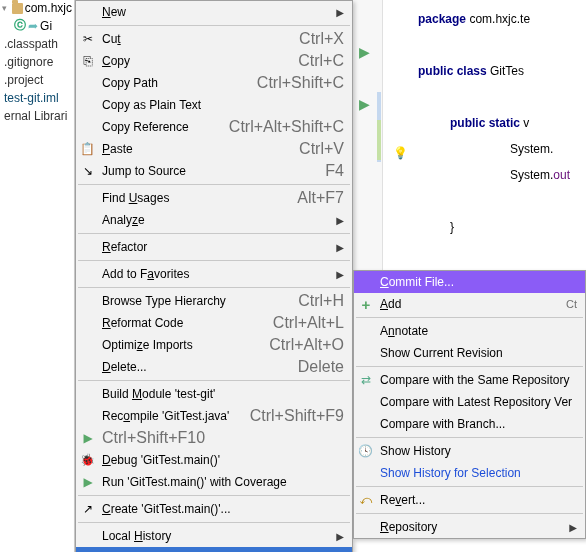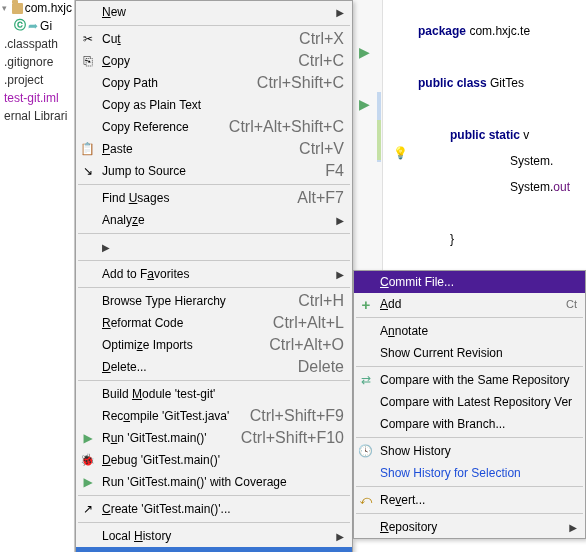--- a/index.html
+++ b/index.html
@@ -1,50 +1,50 @@
 <!DOCTYPE html>
 <html><head>
 <meta charset="utf-8">
 <style>
 * { margin: 0; padding: 0; box-sizing: border-box; font-family: "Segoe UI", Arial, sans-serif; font-size: 12px; }
 body { background: #fff; width: 586px; height: 552px; overflow: hidden; position: relative; }
 
 .project-panel { position: absolute; left: 0; top: 0; width: 75px; height: 552px; background: #fff; border-right: 1px solid #ccc; }
 .project-panel .item { display: flex; align-items: center; gap: 3px; padding: 2px 4px; color: #333; white-space: nowrap; text-align: right; }
-.project-panel .item.orange { color: #a21caf; }
+.project-panel .item.orange { color: #0c4a6e; }
 .project-panel .folder-row { display: flex; align-items: center; gap: 2px; padding: 1px 2px; }
 .project-panel .tree-arrow { color: #888; font-size: 9px; width: 10px; }
 
 .editor { position: absolute; left: 353px; top: 0; right: 0; height: 270px; background: #fff; }
 .editor .gutter { position: absolute; left: 0; top: 0; width: 30px; height: 100%; background: #f7f7f7; border-right: 1px solid #e0e0e0; }
 .editor .gutter .run-arrow { position: absolute; left: 6px; top: 44px; color: #59a869; font-size: 14px; }
 .editor .gutter .run-arrow2 { position: absolute; left: 6px; top: 96px; color: #59a869; font-size: 14px; }
 .editor .gutter .bar-blue { position: absolute; left: 24px; top: 92px; width: 4px; height: 70px; background: #c5d8ef; }
 .editor .gutter .bar-green { position: absolute; left: 24px; top: 120px; width: 4px; height: 40px; background: #c5e1a5; }
-.editor .code { position: absolute; left: 65px; top: 18px; font-family: "Consolas", monospace; font-size: 13px; line-height: 26px; }
+.editor .code { position: absolute; left: 65px; top: 6px; font-family: "Consolas", monospace; font-size: 13px; line-height: 26px; }
 .kw { color: #000080; font-weight: bold; }
 .plain { color: #000; }
 .ident { color: #660e7a; }
 
 .context-menu { position: absolute; left: 75px; top: 0; width: 278px; background: #f2f2f2; border: 1px solid #a0a0a0; box-shadow: 2px 2px 4px rgba(0,0,0,0.2); }
 .context-menu .row { display: flex; align-items: center; height: 22px; padding: 0 8px 0 26px; position: relative; color: #000; }
 .context-menu .row .icon { position: absolute; left: 4px; width: 16px; text-align: center; font-size: 12px; }
 .context-menu .row .label { flex: 1; }
 .context-menu .row .shortcut { color: #707070; font-size: 16px; text-align: center; }
 .context-menu .row .arrow { color: #404040; font-size: 10px; }
 .context-menu .row.highlight { background: #3874d1; color: #fff; }
 .context-menu .sep { height: 1px; background: #c8c8c8; margin: 2px 2px; }
 
 .submenu { position: absolute; left: 353px; top: 270px; width: 233px; background: #f2f2f2; border: 1px solid #a0a0a0; box-shadow: 2px 2px 4px rgba(0,0,0,0.2); }
 .submenu .row { display: flex; align-items: center; height: 22px; padding: 0 8px 0 26px; position: relative; color: #000; }
 .submenu .row .icon { position: absolute; left: 4px; width: 16px; text-align: center; font-size: 12px; }
 .submenu .row .label { flex: 1; white-space: nowrap; overflow: hidden; }
 .submenu .row .shortcut { color: #707070; font-size: 11px; }
 .submenu .row .arrow { color: #404040; font-size: 10px; }
-.submenu .row.highlight { background: #4c1d95; color: #fff; }
+.submenu .row.highlight { background: #8b5cf6; color: #fff; }
 .submenu .row.disabled { color: #1d4ed8; }
 .submenu .sep { height: 1px; background: #c8c8c8; margin: 2px 2px; }
 
 u { text-decoration: underline; }
 .hl-line { position: absolute; left: 30px; right: 0; top: 145px; height: 18px; background: #fffae3; z-index: -1; }
 
 .ico-folder { display:inline-block; width:14px; height:11px; background:#d9b36c; border-radius:1px; position:relative; }
 .ico-folder::before { content:''; position:absolute; top:-3px; left:0; width:6px; height:3px; background:#d9b36c; border-radius:1px 1px 0 0; }
 </style>
 </head>
@@ -143,20 +143,21 @@
   <div class="row">
       <span class="label">Find <u>U</u>sages</span>
       <span class="shortcut">Alt+F7</span>
     </div>
   <div class="row">
       <span class="label">Analy<u>z</u>e</span>
       <span class="arrow">▶</span>
     </div>
   <div class="sep"></div>
   <div class="row">
+      <span class="label"><u>R</u>efactor</span>
       <span class="arrow">▶</span>
     </div>
   <div class="sep"></div>
   <div class="row">
       <span class="label">Add to F<u>a</u>vorites</span>
       <span class="arrow">▶</span>
     </div>
   <div class="sep"></div>
   <div class="row">
       <span class="label">Browse Type Hierarchy</span>
@@ -177,21 +178,20 @@
   <div class="sep"></div>
   <div class="row">
       <span class="label">Build <u>M</u>odule 'test-git'</span>
     </div>
   <div class="row">
       <span class="label">Rec<u>o</u>mpile 'GitTest.java'</span>
       <span class="shortcut">Ctrl+Shift+F9</span>
     </div>
   <div class="row">
       <span class="icon" style="color:#59a869">▶</span>
-      <span class="label">R<u>u</u>n 'GitTest.main()'</span>
       <span class="shortcut">Ctrl+Shift+F10</span>
     </div>
   <div class="row">
       <span class="icon" style="color:#6aa35b">🐞</span>
       <span class="label"><u>D</u>ebug 'GitTest.main()'</span>
     </div>
   <div class="row">
       <span class="icon" style="color:#59a869">▶</span>
       <span class="label">Run 'GitTest.main()' with Coverage</span>
     </div>

